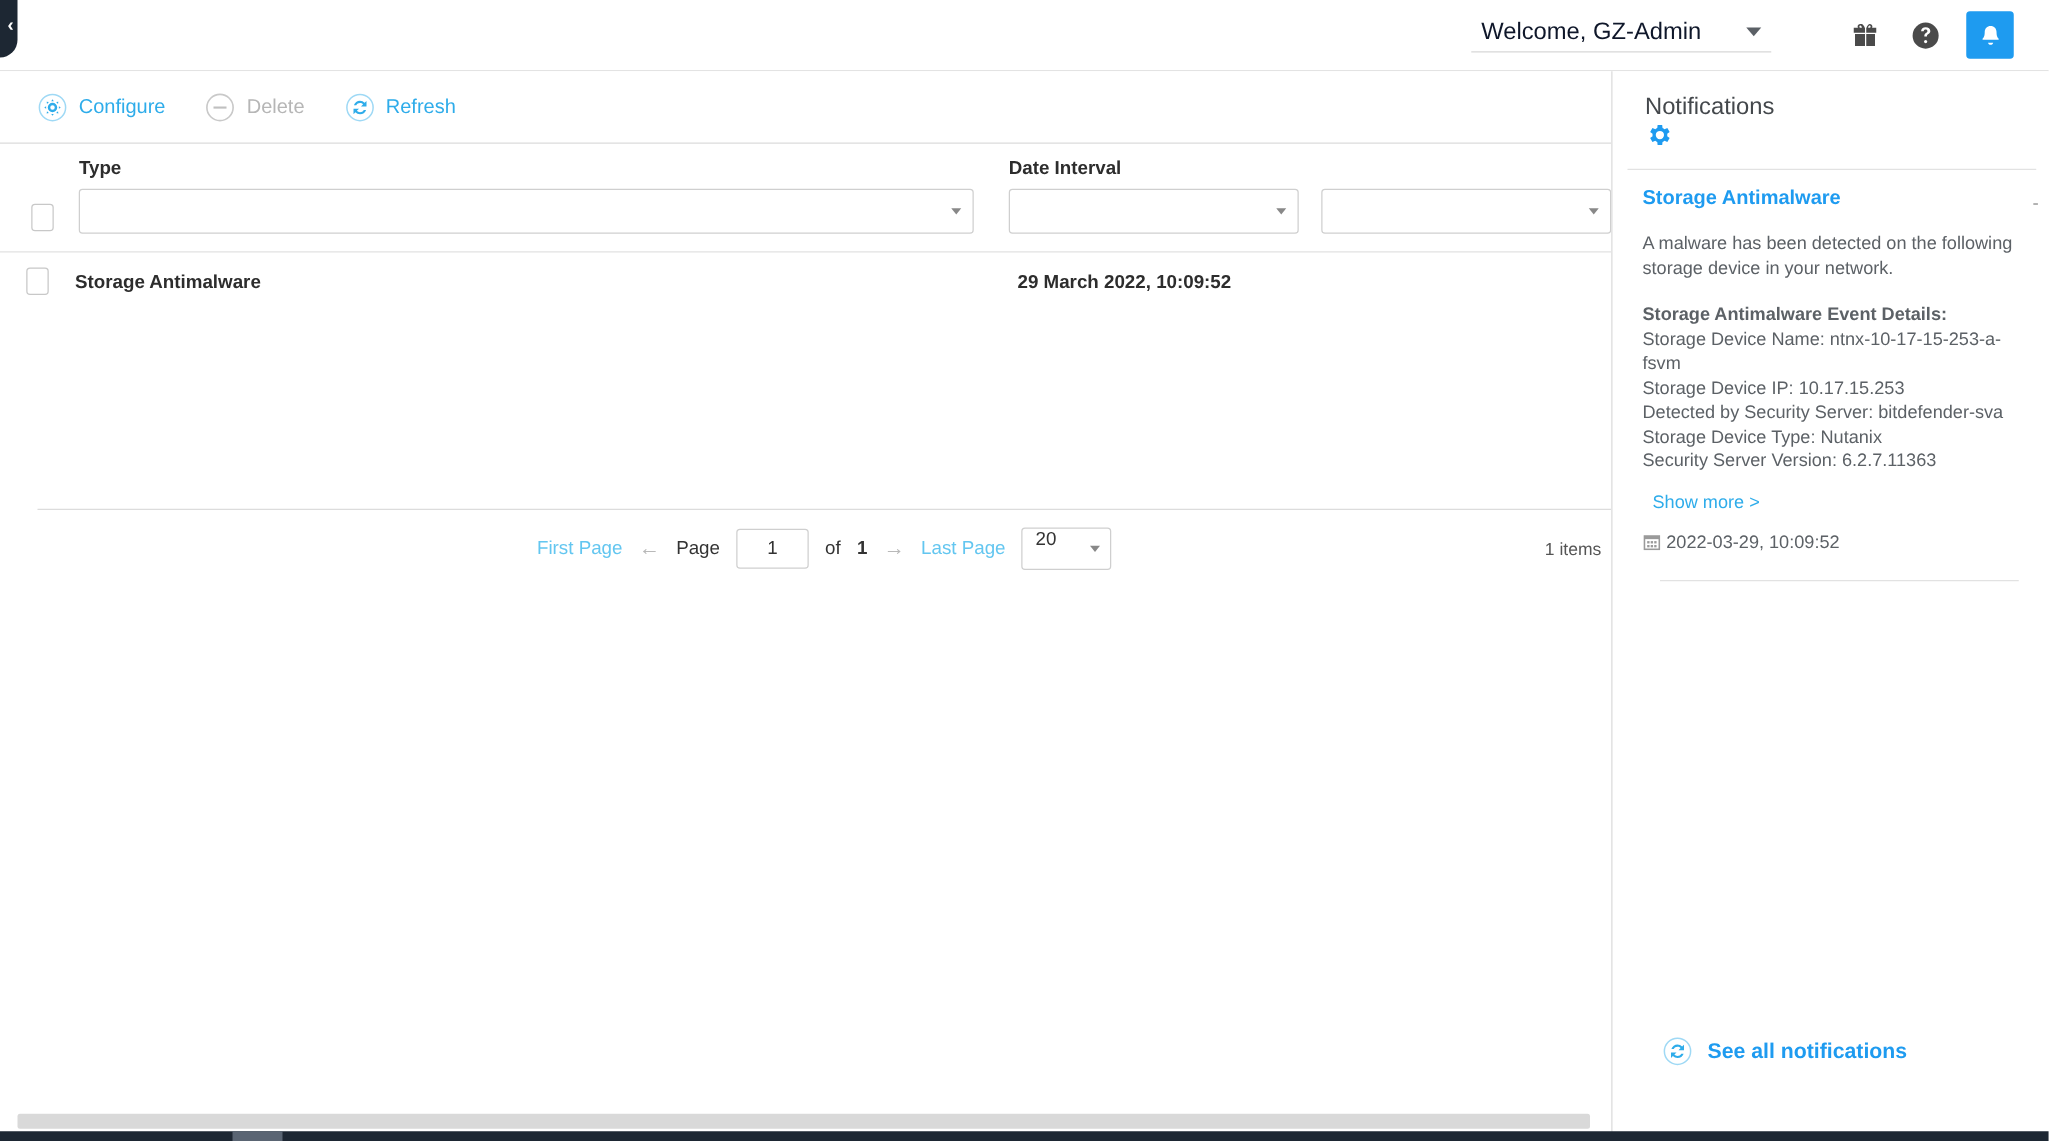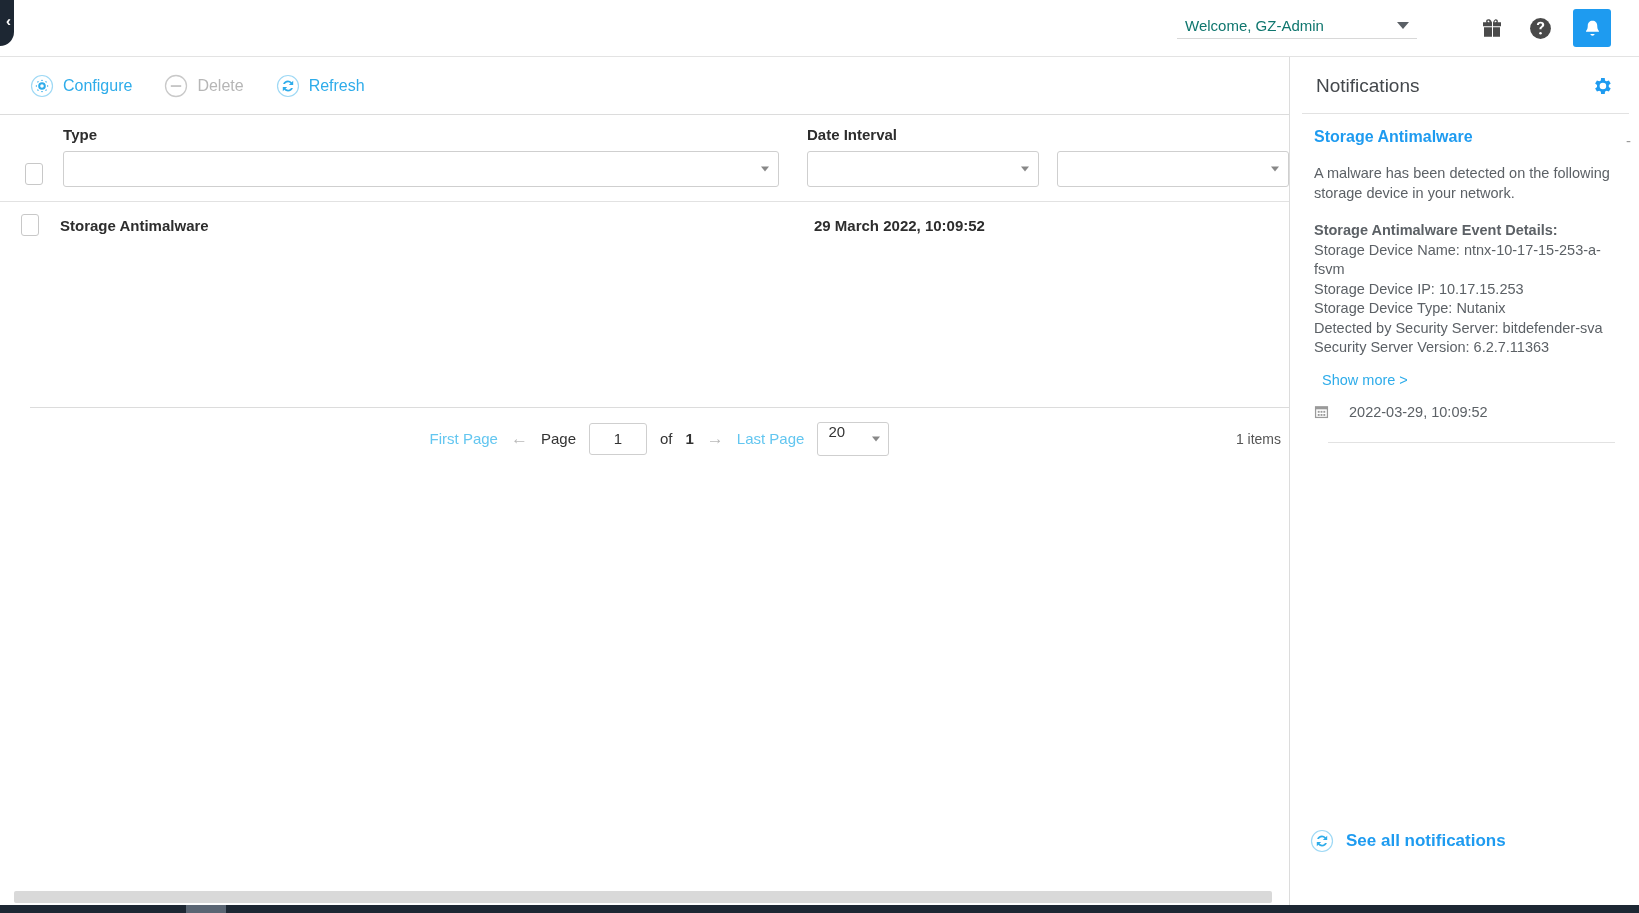--- a/index.html
+++ b/index.html
@@ -16,21 +16,21 @@
     position: absolute; left: 0; top: 0; width: 1639px; height: 57px;
     background: #ffffff; border-bottom: 1px solid #e3e3e3;
     display: flex; align-items: center; justify-content: flex-end;
   }
   .welcome-wrap {
     display: flex; align-items: center; gap: 10px;
     border-bottom: 1px solid #d8d8d8;
     padding: 0 8px 4px 8px; margin-right: 60px;
     width: 240px; justify-content: space-between;
   }
-  .welcome-text { font-size: 15px; color: #0f766e; white-space: nowrap; }
+  .welcome-text { font-size: 19px; color: #0f172a; white-space: nowrap; }
   .caret-down {
     width: 0; height: 0; border-left: 6px solid transparent;
     border-right: 6px solid transparent; border-top: 7px solid #5b6066;
   }
   .top-icons { display: flex; align-items: center; gap: 18px; margin-right: 28px; }
   .icon-btn {
     display: flex; align-items: center; justify-content: center;
     width: 30px; height: 30px; cursor: pointer;
   }
   .bell-btn {
@@ -144,44 +144,45 @@
 
   
   .notif-panel {
     position: absolute; left: 1289px; top: 57px; width: 350px; height: 856px;
     background: #fff; border-left: 1px solid #dcdcdc;
   }
   .notif-header {
     display: flex; justify-content: space-between;
     padding: 18px 16px 16px 14px; border-bottom: 1px solid #e2e2e2;
     margin: 0 10px 0 12px;
+    flex-direction: column;
   }
   .notif-title { font-size: 19px; color: #44484c; }
   .notif-body { padding: 14px 14px 0 24px; position: relative; }
   .notif-item-title {
     font-size: 16px; font-weight: bold; color: #1e9bf0; margin-bottom: 18px;
   }
   .notif-collapse {
     position: absolute; right: 8px; top: 18px; font-size: 15px; color: #9a9a9a; cursor: pointer;
   }
   .notif-desc {
     font-size: 14.5px; color: #5c6166; line-height: 19.5px; margin-bottom: 18px;
   }
   .notif-sub {
     font-size: 14.5px; font-weight: bold; color: #5c6166; line-height: 19.5px;
   }
   .notif-line { font-size: 14.5px; color: #5c6166; line-height: 19.5px; }
   .show-more {
     font-size: 14.5px; color: #2eacea; margin: 14px 16px 12px 8px; cursor: pointer; display: inline-block;
   }
-  .notif-time-row { display: flex; align-items: center; gap: 20px; margin-top: 4px; }
+  .notif-time-row { display: flex; align-items: center; gap: 4px; margin-top: 4px; }
   .notif-time { font-size: 14.5px; color: #5c6166; }
   .notif-divider { margin: 22px 10px 0 14px; border-bottom: 1px solid #e2e2e2; }
   .see-all {
-    position: absolute; left: 20px; bottom: 60px;
+    position: absolute; left: 40px; bottom: 60px;
     display: flex; align-items: center; gap: 12px; cursor: pointer;
   }
   .see-all-label { font-size: 17px; font-weight: bold; color: #1e9bf0; }
 
   
   .bottom-strip {
     position: absolute; left: 0; bottom: 0; width: 1639px; height: 8px; background: #1d2733;
   }
   .bottom-strip .nub {
     position: absolute; left: 186px; top: 0; width: 40px; height: 8px; background: #5a6573;
@@ -311,22 +312,22 @@
       </svg>
     </div>
 
     <div class="notif-body">
       <div class="notif-item-title">Storage Antimalware</div>
       <span class="notif-collapse">-</span>
       <div class="notif-desc">A malware has been detected on the following storage device in your network.</div>
       <div class="notif-sub">Storage Antimalware Event Details:</div>
       <div class="notif-line">Storage Device Name: ntnx-10-17-15-253-a-fsvm</div>
       <div class="notif-line">Storage Device IP: 10.17.15.253</div>
+      <div class="notif-line">Detected by Security Server: bitdefender-sva</div>
       <div class="notif-line">Storage Device Type: Nutanix</div>
-      <div class="notif-line">Detected by Security Server: bitdefender-sva</div>
       <div class="notif-line">Security Server Version: 6.2.7.11363</div>
       <div class="show-more">Show more &gt;</div>
       <div class="notif-time-row">
         <svg width="15" height="15" viewBox="0 0 24 24">
           <rect x="2.5" y="4.5" width="19" height="17" fill="none" stroke="#9a9a9a" stroke-width="2"></rect>
           <rect x="2.5" y="4.5" width="19" height="4" fill="#9a9a9a"></rect>
           <rect x="6" y="11" width="3" height="3" fill="#9a9a9a"></rect>
           <rect x="10.5" y="11" width="3" height="3" fill="#9a9a9a"></rect>
           <rect x="15" y="11" width="3" height="3" fill="#9a9a9a"></rect>
           <rect x="6" y="16" width="3" height="3" fill="#9a9a9a"></rect>

